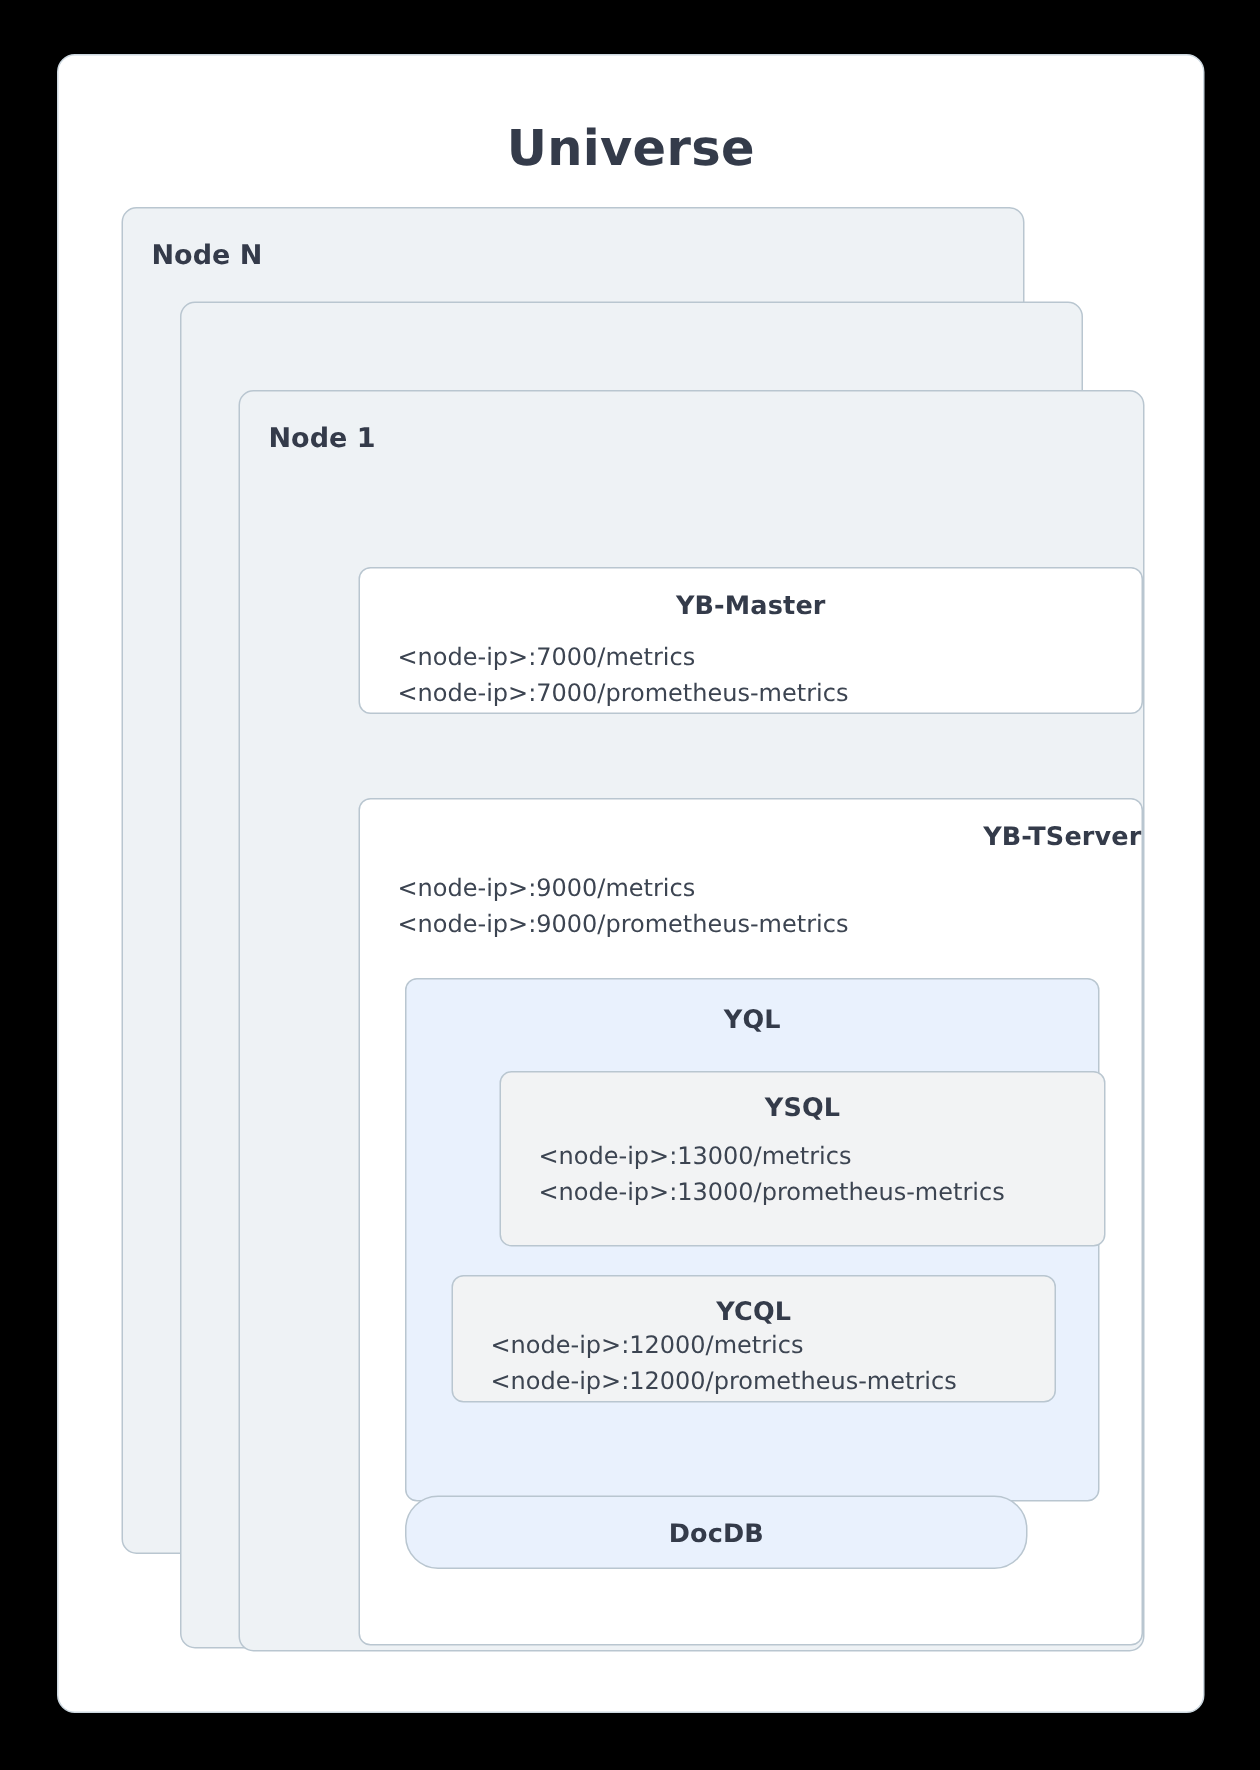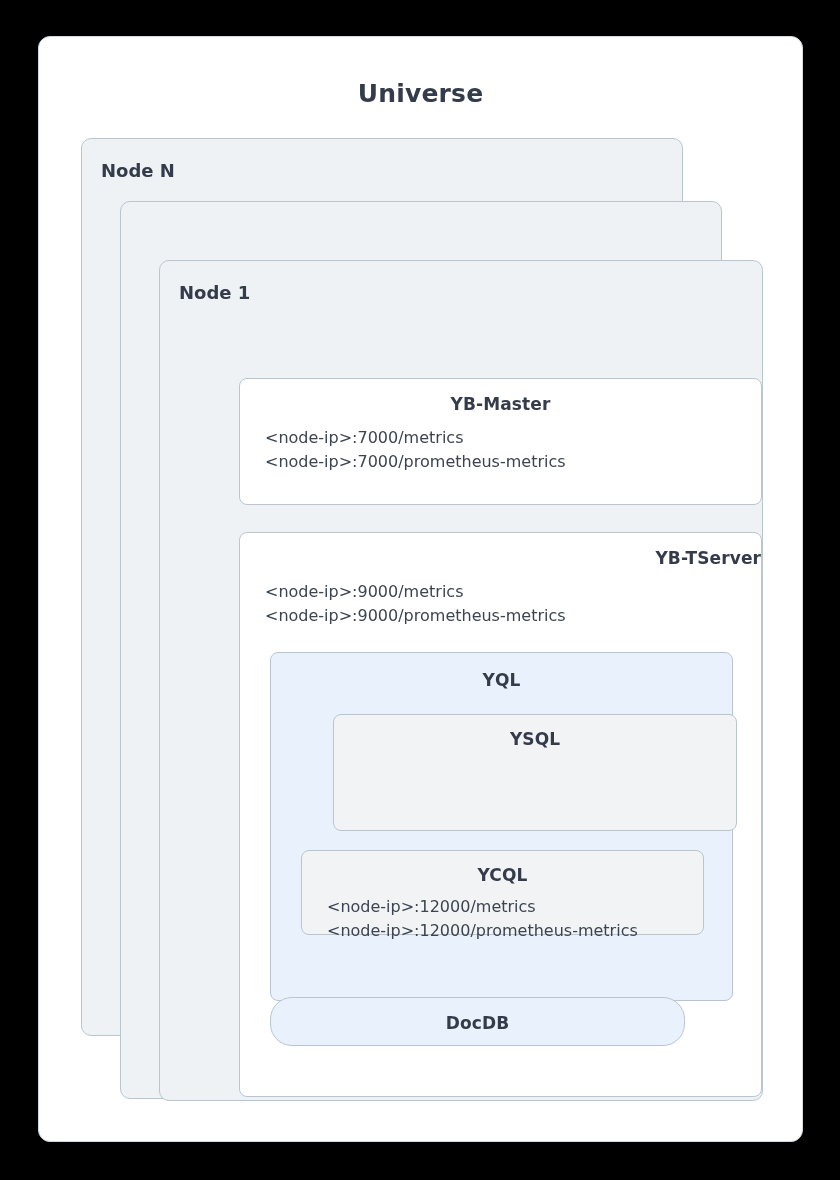--- a/index.html
+++ b/index.html
@@ -31,21 +31,21 @@
     border: 1px solid #cdd8e0;
     border-radius: 12px;
   }
 
   .universe-title {
     position: absolute;
     left: 0;
     top: 42px;
     width: 100%;
     text-align: center;
-    font-size: 25px;
+    font-size: 33px;
     font-weight: bold;
     color: #343b4a;
     letter-spacing: 0.2px;
   }
 
   
   .node-layer {
     position: absolute;
     background: #eef2f5;
     border: 1px solid #b9c6d0;
@@ -119,21 +119,21 @@
     color: #3c4451;
     line-height: 24px;
     white-space: nowrap;
   }
 
   
   .yb-master {
     left: 79px;
     top: 117px;
     width: 523px;
-    height: 127px;
+    height: 98px;
   }
   .yb-master .comp-title { margin-top: 15px; }
   .yb-master .endpoint-list { margin-top: 12px; margin-left: 25px; }
 
   
   .yb-tserver {
     left: 79px;
     top: 271px;
     width: 523px;
     height: 565px;
@@ -162,21 +162,21 @@
   .ysql .endpoint-list { margin-top: 10px; margin-left: 25px; }
 
   
   .ycql {
     left: 30px;
     top: 197px;
     width: 403px;
     height: 85px;
   }
   .ycql .comp-title { margin-top: 14px; }
-  .ycql .endpoint-list { margin-top: 10px; margin-left: 25px; }
+  .ycql .endpoint-list { margin-top: 0; margin-left: 25px; }
 
   
   .docdb {
     left: 30px;
     top: 464px;
     width: 415px;
     height: 49px;
     border-radius: 22px;
   }
   .docdb .comp-title { margin-top: 15px; }
@@ -215,20 +215,24 @@
         <div class="endpoint-list">
           <div>&lt;node-ip&gt;:9000/metrics</div>
           <div>&lt;node-ip&gt;:9000/prometheus-metrics</div>
         </div>
 
         <div class="comp-box comp-blue yql">
           <div class="comp-title">YQL</div>
 
           <div class="comp-box comp-gray ysql">
             <div class="comp-title">YSQL</div>
+            <div class="endpoint-list">
+              <div>&lt;node-ip&gt;:13000/metrics</div>
+              <div>&lt;node-ip&gt;:13000/prometheus-metrics</div>
+            </div>
           </div>
 
           <div class="comp-box comp-gray ycql">
             <div class="comp-title">YCQL</div>
             <div class="endpoint-list">
               <div>&lt;node-ip&gt;:12000/metrics</div>
               <div>&lt;node-ip&gt;:12000/prometheus-metrics</div>
             </div>
           </div>
 

